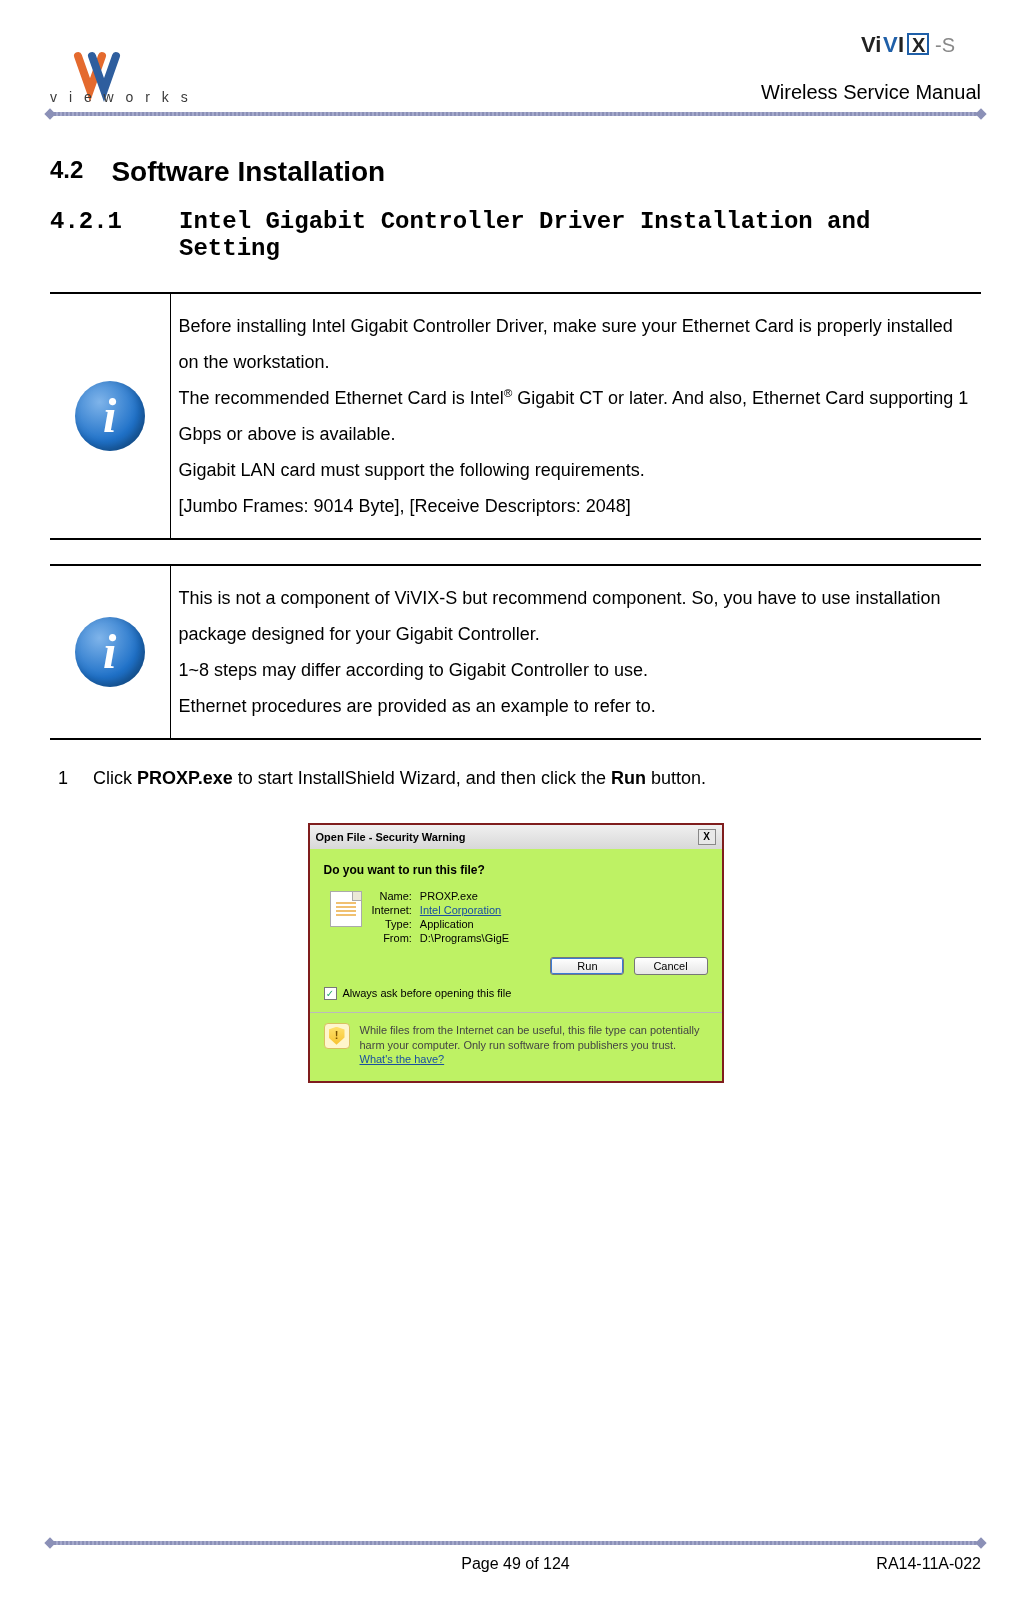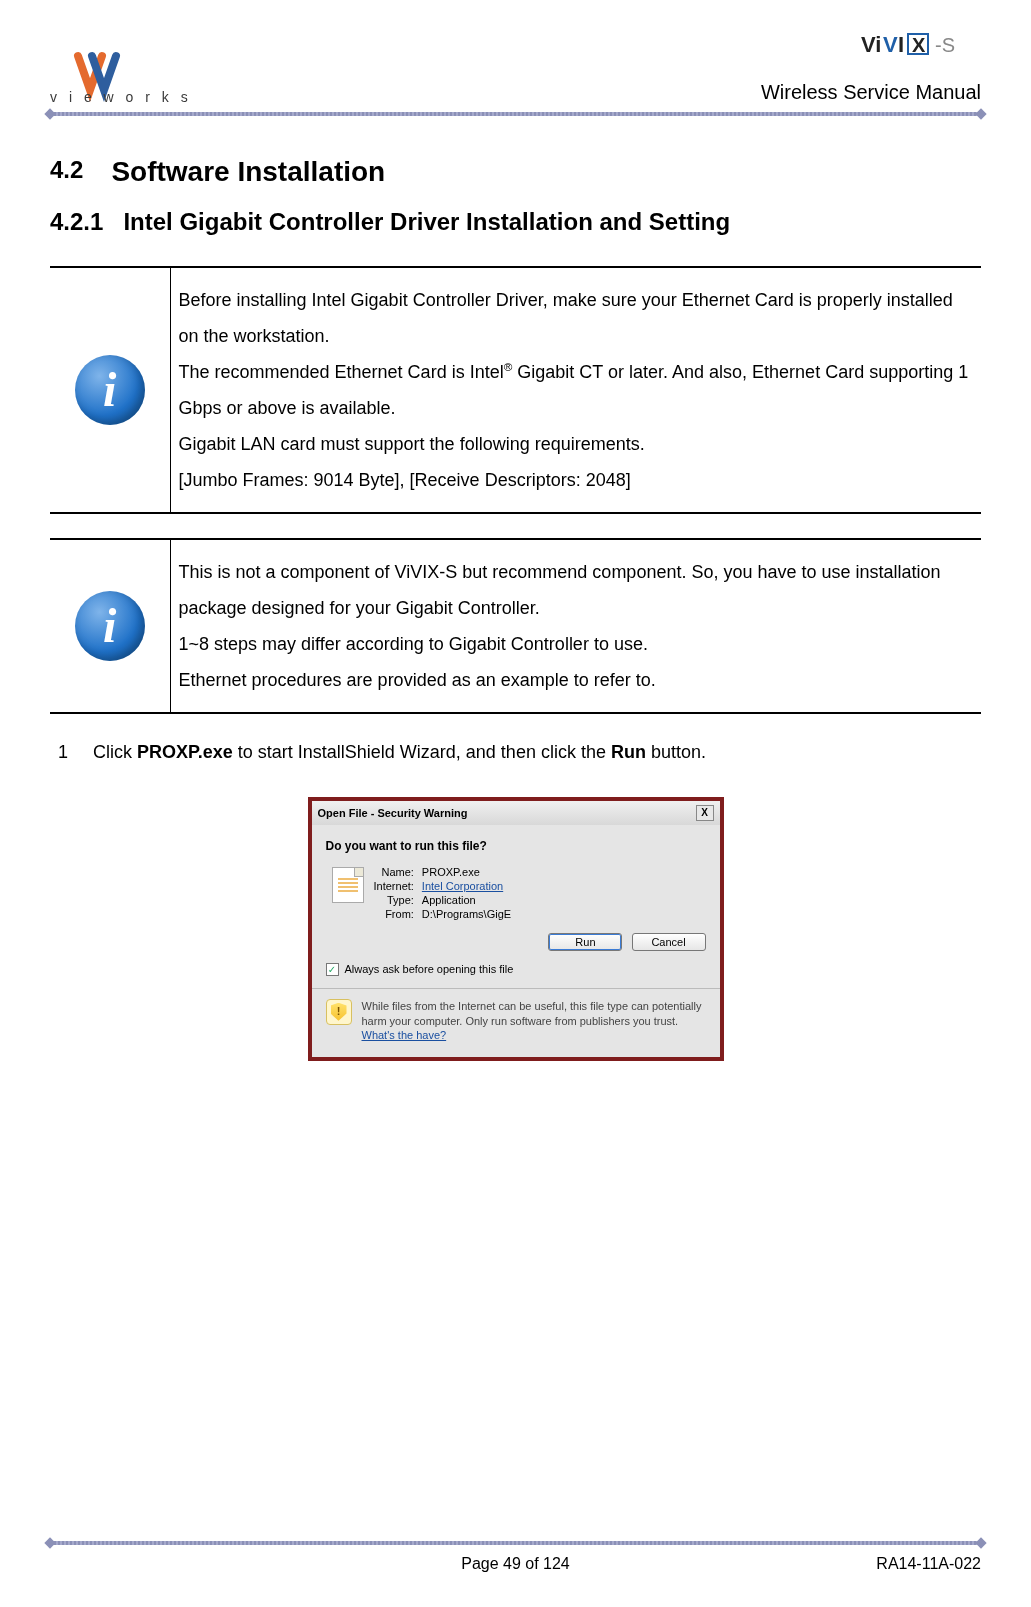--- a/index.html
+++ b/index.html
@@ -37,21 +37,21 @@
   }
   .logo-vieworks svg { display: block; }
   .header-right {
     text-align: right;
   }
   .product-logo { margin-bottom: 17px; }
   .manual-title { font-size: 20px; }
   .section-num-major { font-size: 24px; font-weight: bold; }
   .section-title-major { font-size: 28px; font-weight: bold; }
   .h-major { display: flex; gap: 28px; margin-bottom: 20px; }
-  .h-minor { display: flex; gap: 20px; margin-bottom: 30px; }
+  .h-minor { display: flex; gap: 57px; margin-bottom: 30px; font-family: Liberation Mono, monospace; }
   .section-num-minor { font-size: 24px; font-weight: bold; }
   .section-title-minor { font-size: 24px; font-weight: bold; }
 
   .info-table {
     border-collapse: collapse;
     width: 100%;
     margin-bottom: 24px;
   }
   .info-table td {
     padding: 14px 8px;
@@ -94,33 +94,33 @@
   }
   .step .num { display: inline-block; width: 30px; }
   .step b { font-weight: bold; }
 
   
   .dialog-wrap { display: flex; justify-content: center; }
   .dialog {
     width: 416px;
     font-family: Tahoma, Arial, sans-serif;
     font-size: 11px;
-    border: 4px solid #7f1d1d;
+    border: 2px solid #7f1d1d;
   }
   .dlg-title {
     background: linear-gradient(#f0f0f0, #d8d8d8);
     padding: 4px 6px;
     display: flex; justify-content: space-between; align-items: center;
     font-weight: bold;
   }
   .dlg-close {
     width: 18px; height: 16px; border: 1px solid #888; background: #e8e8e8;
     font-size: 10px; line-height: 14px; text-align: center; font-family: Arial;
   }
-  .dlg-body { background: #e5e5e5; padding: 14px; }
+  .dlg-body { background: #bef264; padding: 14px; }
   .dlg-q { font-weight: bold; font-size: 12px; margin-bottom: 12px; }
   .dlg-row { display: flex; margin-bottom: 10px; }
   .dlg-icon { width: 44px; display: flex; align-items: flex-start; justify-content: center; padding-top: 2px; }
   .dlg-icon-box {
     width: 32px; height: 36px; background: #fff; border: 1px solid #aaa; position: relative;
   }
   .dlg-icon-box::after {
     content:''; position:absolute; right:0; top:0; width:8px; height:8px; background:#ece9d8; border-left:1px solid #aaa; border-bottom:1px solid #aaa;
   }
   .dlg-icon-lines { position:absolute; left:5px; top:10px; right:5px; }

